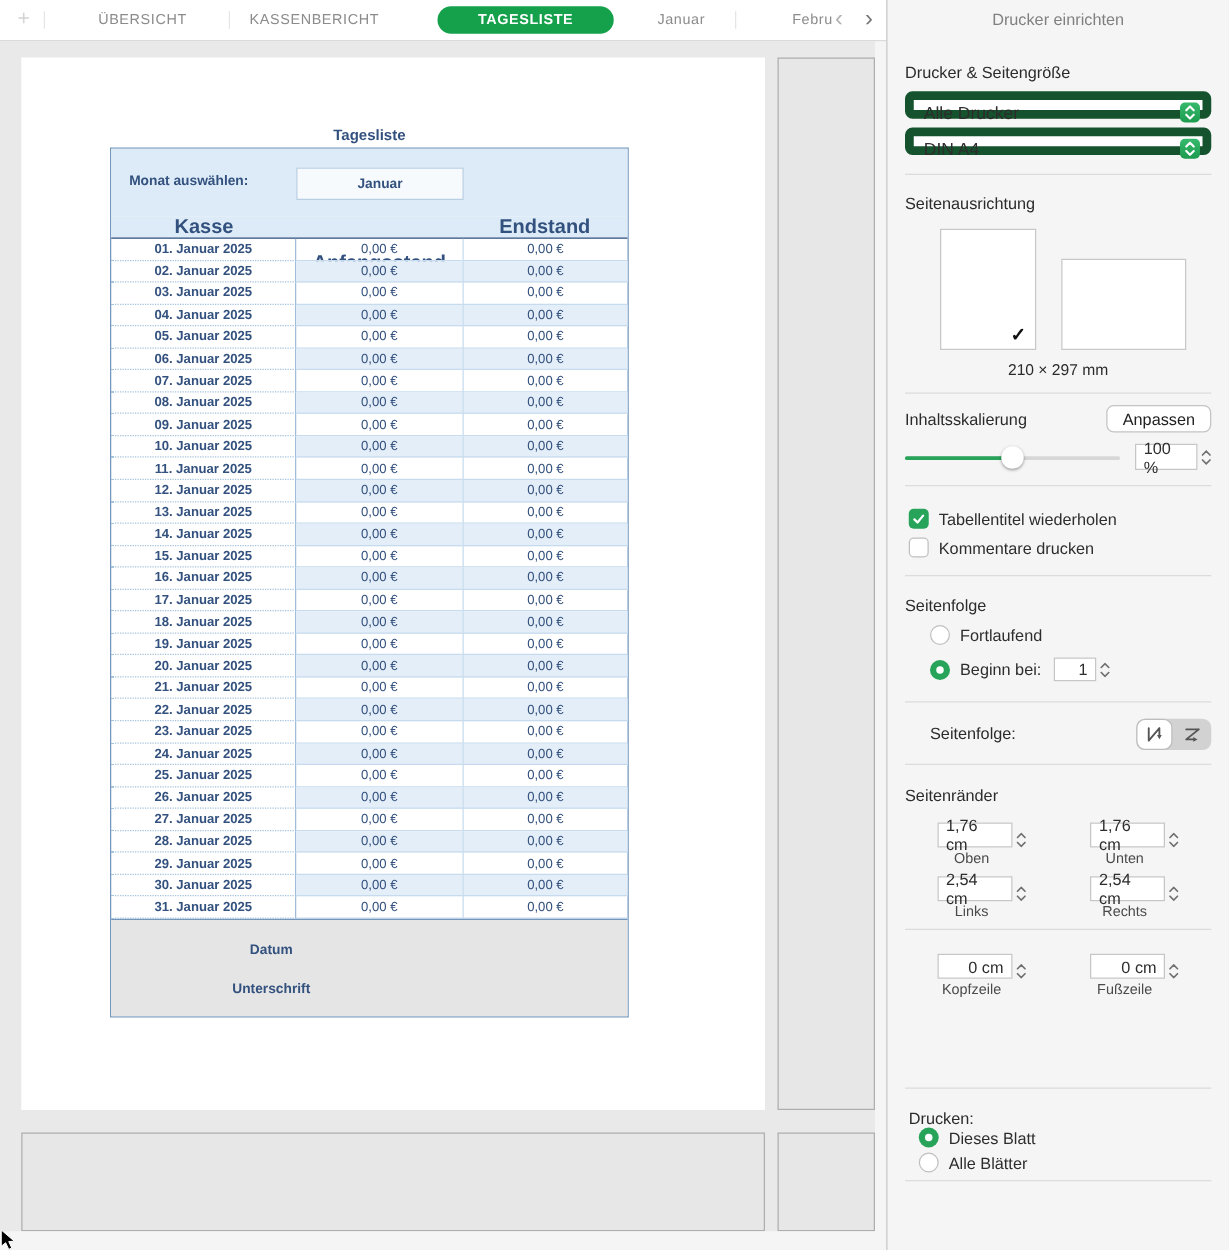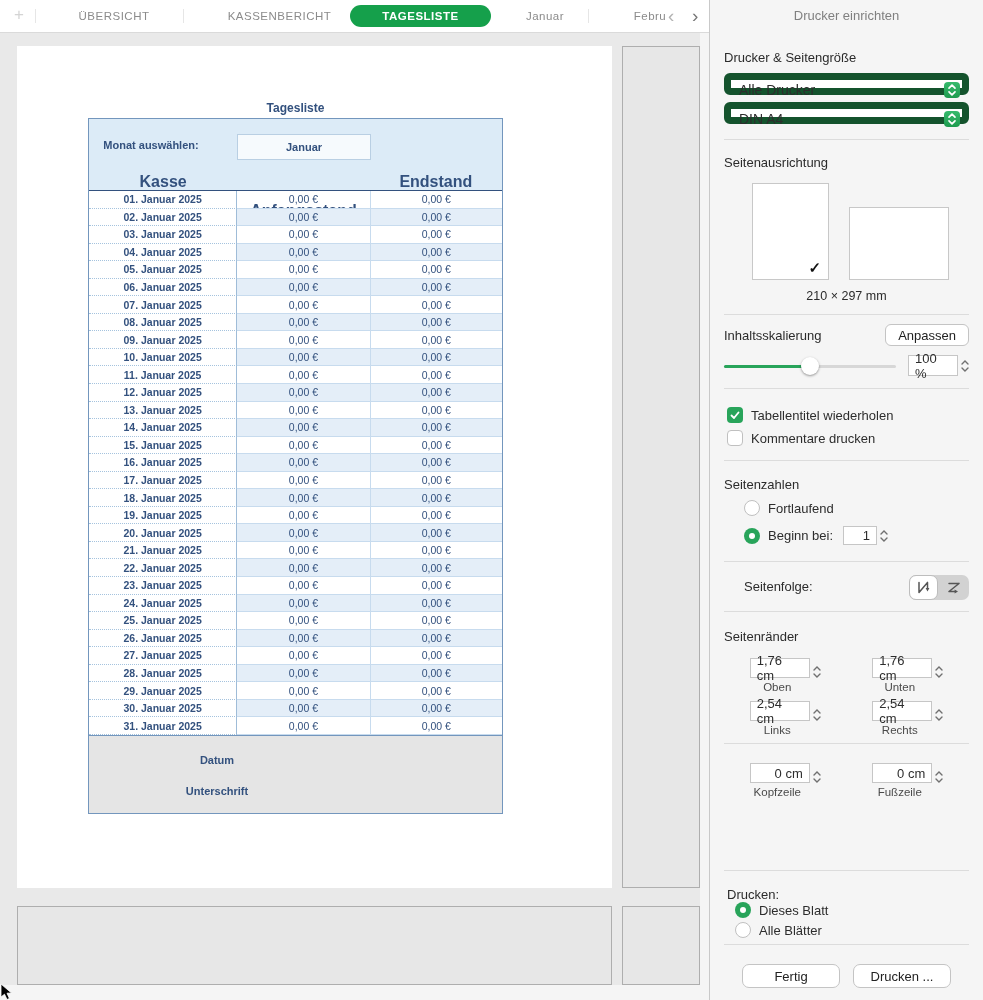--- a/index.html
+++ b/index.html
@@ -90,21 +90,21 @@
   .btn-main{width:98px;height:24px;border-radius:7px;}
 </style>
 </head>
 <body>
 
 <div class="tabbar">
   <div class="tb-plus">+</div>
   <div class="tb-div" style="left:35px"></div>
   <div class="tb-item" style="left:58px;width:112px">ÜBERSICHT</div>
   <div class="tb-div" style="left:183px"></div>
-  <div class="tb-item" style="left:202px;width:155px">KASSENBERICHT</div>
+  <div class="tb-item" style="left:174px;width:155px">KASSENBERICHT</div>
   <div class="tb-pill">TAGESLISTE</div>
   <div class="tb-item" style="left:503px;width:84px">Januar</div>
   <div class="tb-div" style="left:588px"></div>
   <div class="tb-item" style="left:628px;width:44px">Febru</div>
   <div class="tb-chev" style="left:668px;width:20px;color:#b2b2b2">‹</div>
   <div class="tb-chev" style="left:692px;width:17px;color:#777">›</div>
 </div>
 
 <div class="canvas">
 
@@ -395,21 +395,21 @@
       </span>
       <span>Tabellentitel wiederholen</span>
     </div>
     <div class="cbrow" style="margin-top:7px">
       <span class="cb off"></span>
       <span>Kommentare drucken</span>
     </div>
 
     <div class="sep" style="margin-top:14px"></div>
 
-    <div class="p-label" style="margin-top:16px">Seitenzahlen</div>
+    <div class="p-label" style="margin-top:16px">Seitenfolge</div>
     <div class="rdrow indent" style="margin-top:8px">
       <span class="rd off"></span>
       <span>Fortlaufend</span>
     </div>
     <div class="rdrow indent" style="margin-top:10px">
       <span class="rd on"></span>
       <span>Beginn bei:</span>
       <span class="field f-num" style="margin-left:10px">1</span>
       <span class="stepper">
         <svg width="8" height="5" viewBox="0 0 8 5">
@@ -551,19 +551,15 @@
         </div>
         <div class="rdrow" style="margin-top:4px">
           <span class="rd off"></span>
           <span>Alle Blätter</span>
         </div>
       </div>
     </div>
 
     <div class="sep" style="margin-top:6px"></div>
 
-    <div class="btn-row" style="margin-top:19px">
-      <div class="btn btn-main">Fertig</div>
-      <div class="btn btn-main">Drucken ...</div>
-    </div>
 
   </div>
 </div>
 
 </body></html>

